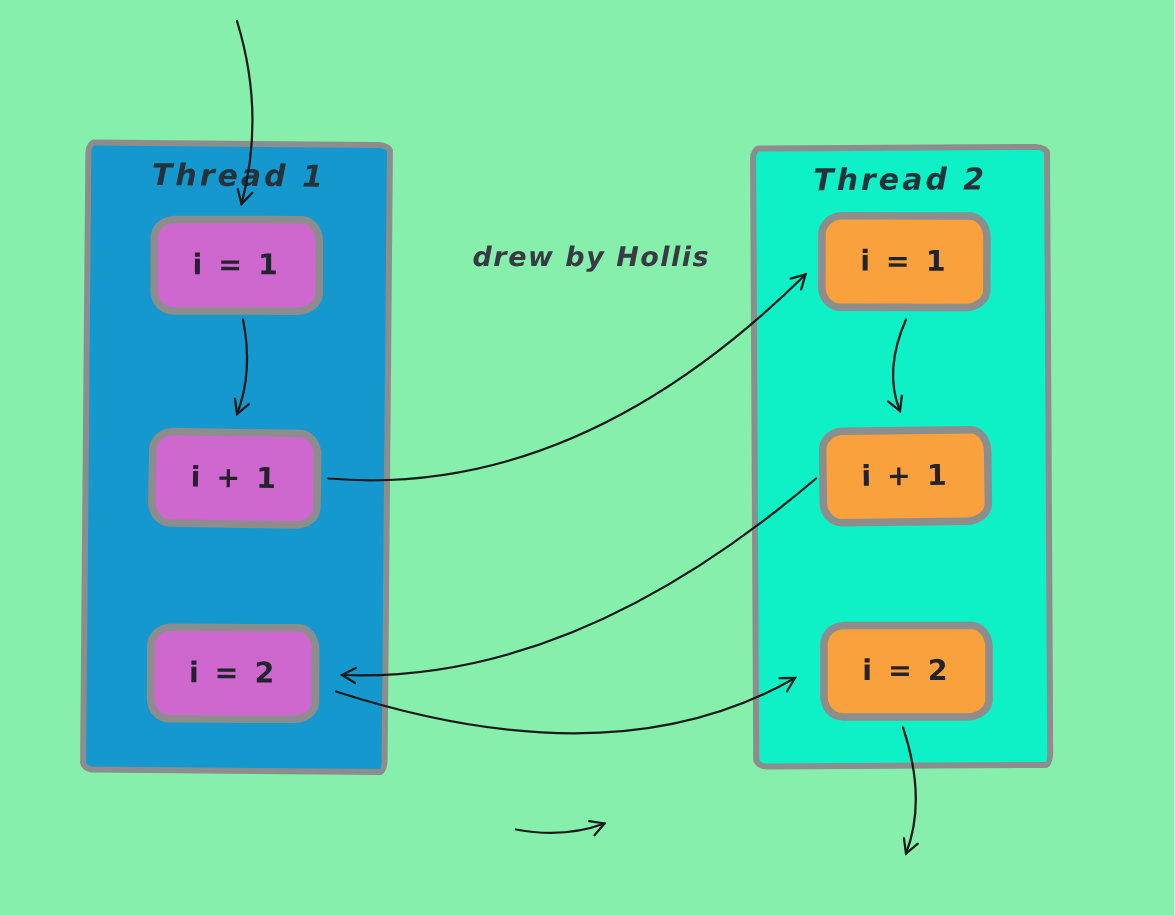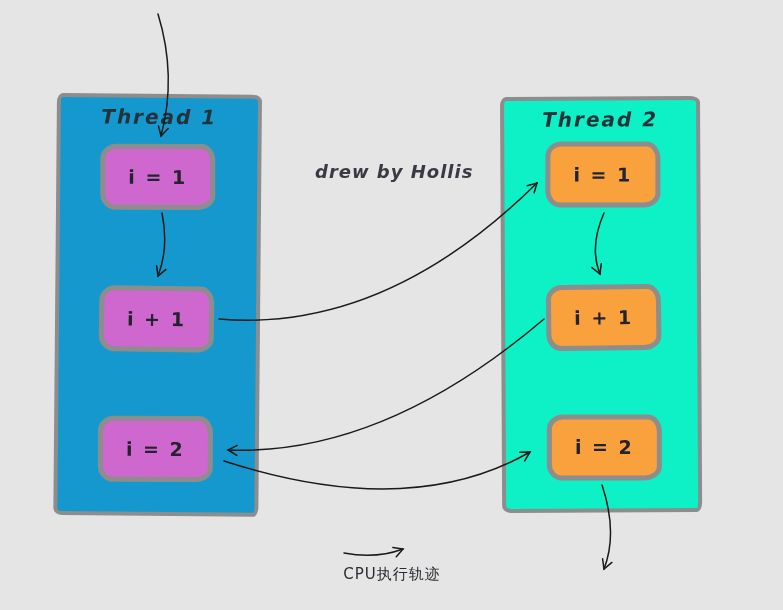--- a/index.html
+++ b/index.html
@@ -9,21 +9,21 @@
     --thread2-step-bg:#F9A13C;
     --outline:#8D8D8D;
     --arrow:#1A1A1A;
     --ink:#26323B;
   }
   html,body{margin:0;padding:0;background:#ffffff;}
   body{font-family:"DejaVu Sans", sans-serif;}
   .canvas{
     position:relative;
     width:783px;height:610px;
-    background:#e5e5e5;
+    background:#86efac;
     overflow:hidden;
   }
   .panel{
     position:absolute;
     box-sizing:border-box;
     border:4px solid var(--outline);
     border-radius:6px 10px 5px 9px / 9px 6px 10px 7px;
   }
   .panel.t1{
     left:57px;top:93px;width:205px;height:422px;
@@ -126,21 +126,20 @@
     <div class="step s2">
       <span class="step-label">i + 1</span>
     </div>
     <div class="step s3">
       <span class="step-label">i = 2</span>
     </div>
   </div>
 
   <div class="credit">drew by Hollis</div>
 
-  <div class="legend-label">CPU执行轨迹</div>
 
   <svg class="arrows" width="783" height="610" viewBox="0 0 783 610">
     <defs>
       <marker id="ah" orient="auto" markerUnits="userSpaceOnUse" markerWidth="24" markerHeight="24" refX="0" refY="0" overflow="visible">
         <path d="M -9 -5 L 0 0 L -9 5" fill="none" stroke="#1A1A1A" stroke-width="1.5" stroke-linecap="round"></path>
       </marker>
     </defs>
 
     <path class="edge" d="M 158 14 Q 177 76 161 136" marker-end="url(#ah)"></path>
 

